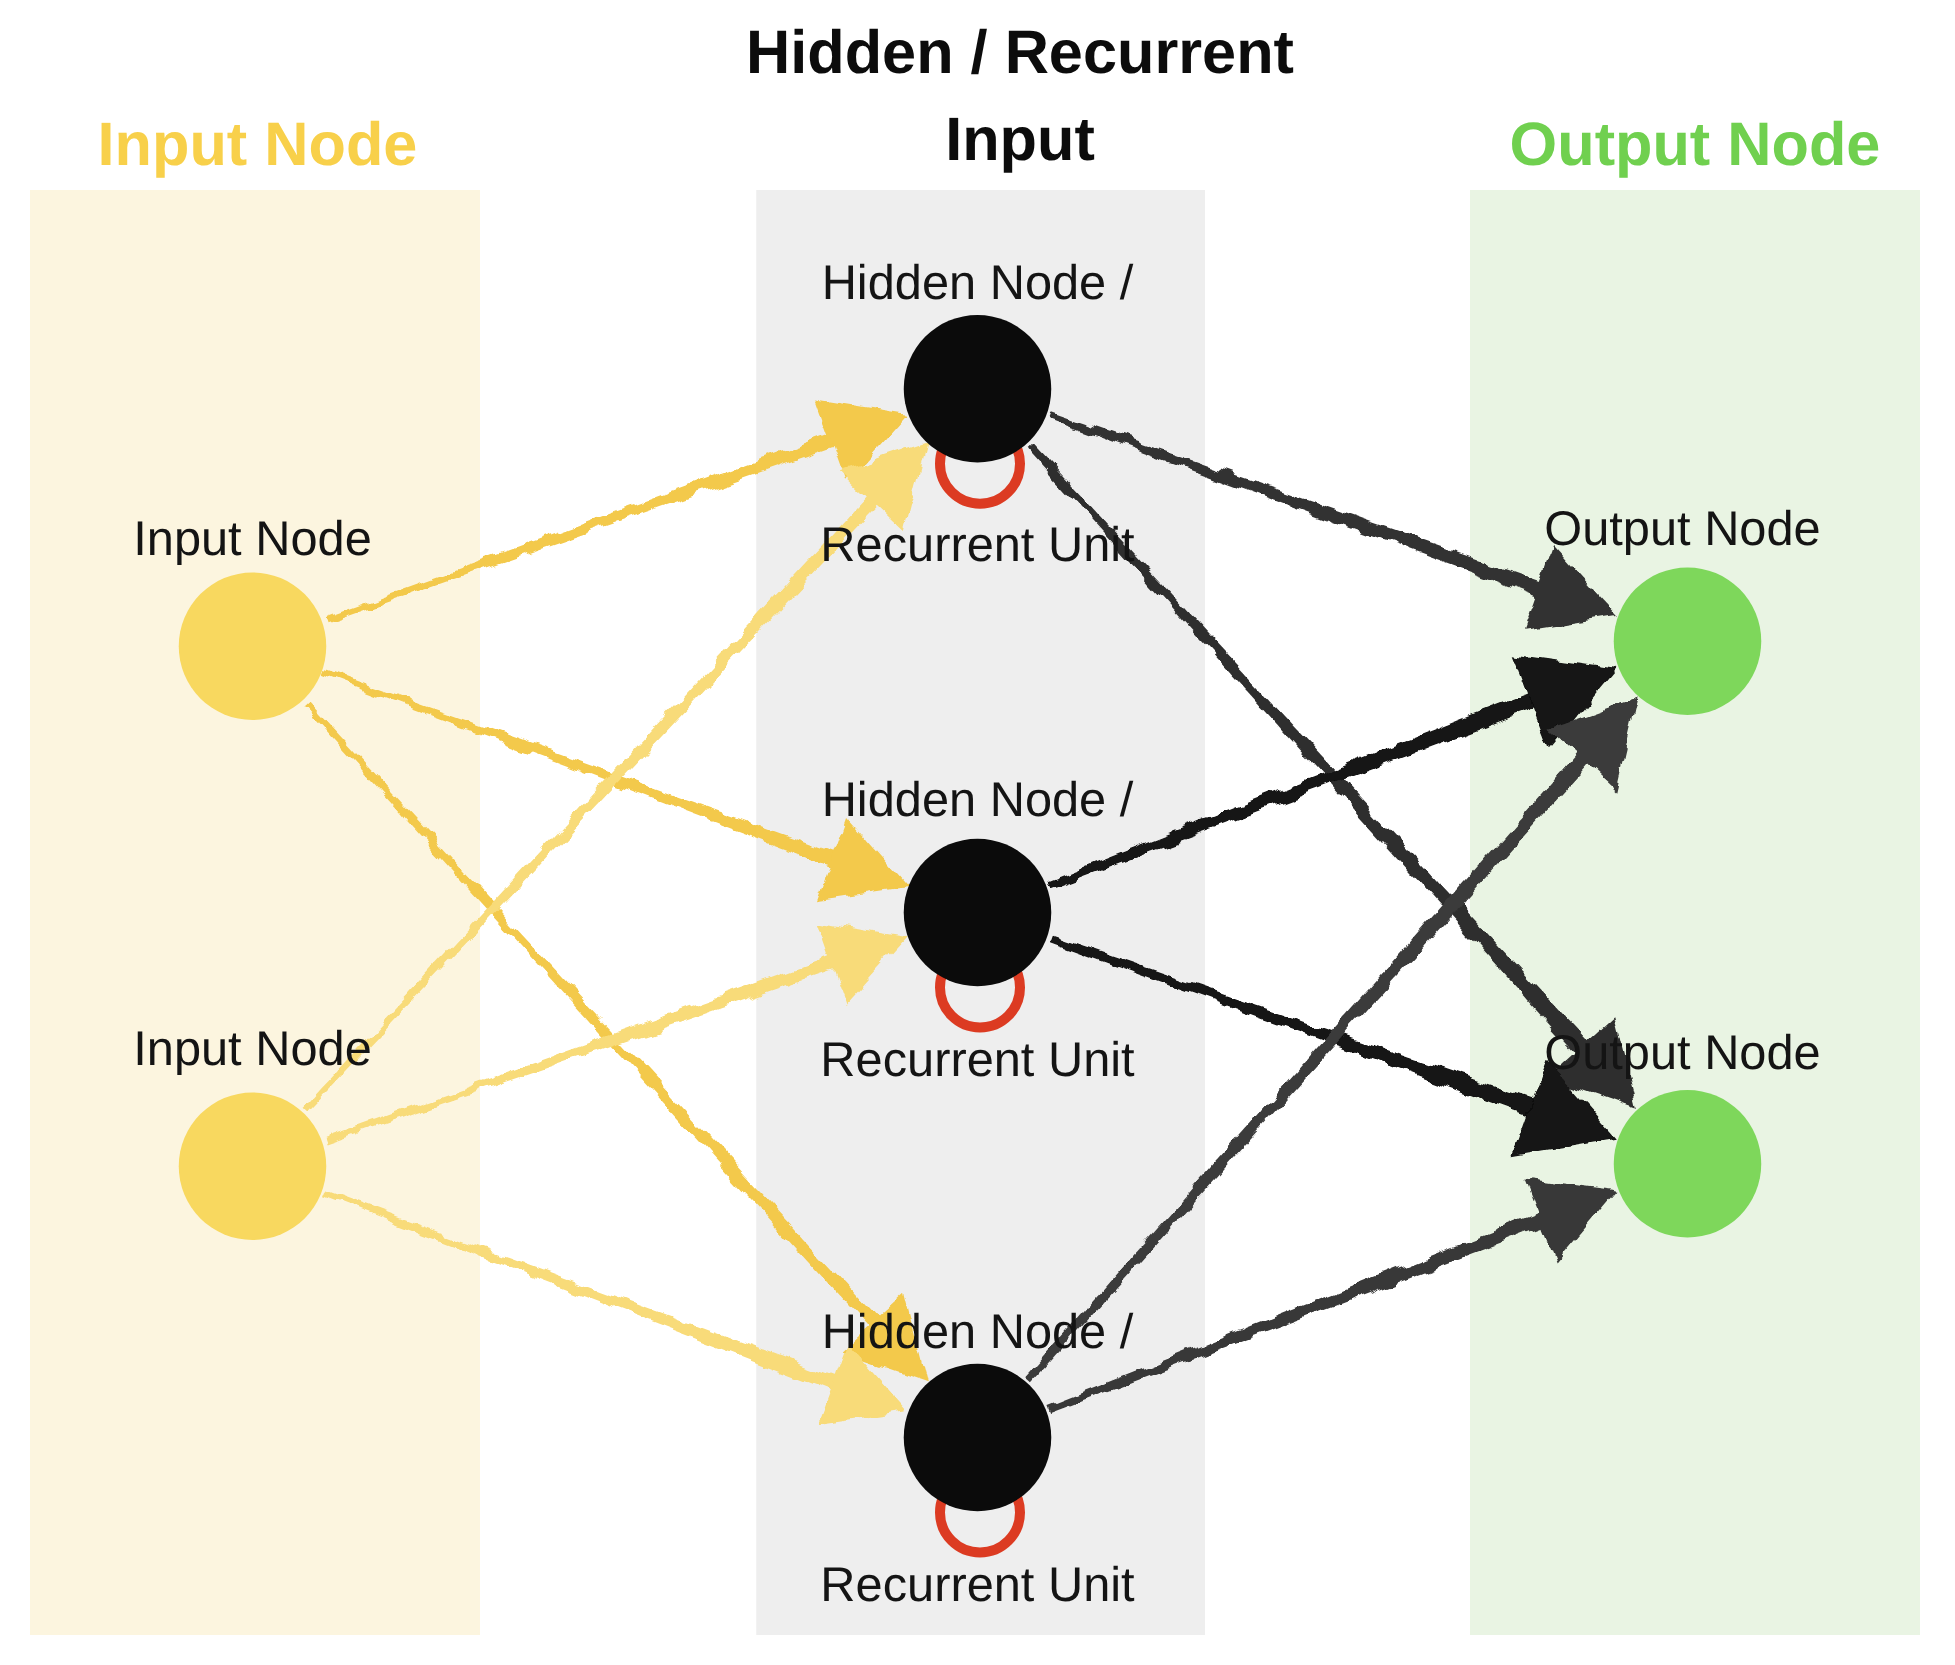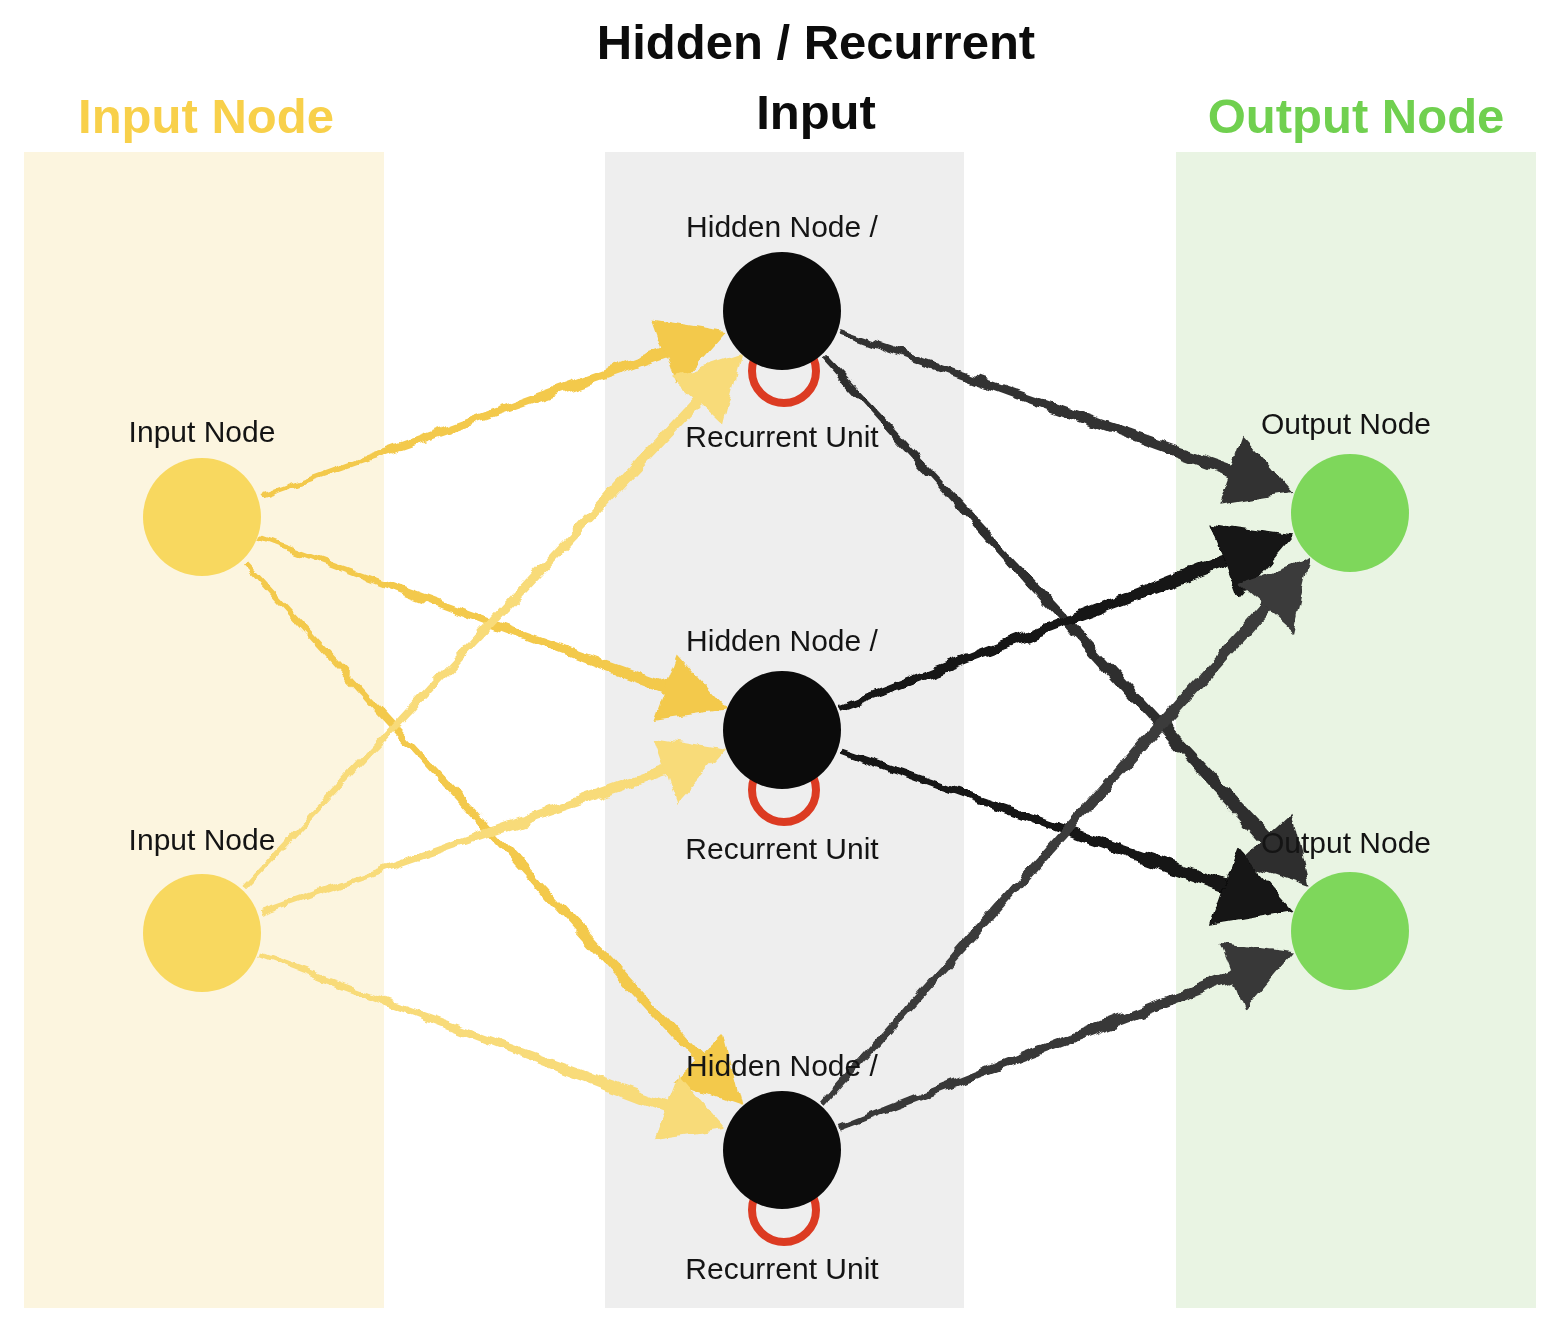--- a/index.html
+++ b/index.html
@@ -16,21 +16,21 @@
 
   .layer-title{
     position:absolute;font-weight:bold;font-size:49px;line-height:70px;
     white-space:nowrap;transform:translateX(-50%);letter-spacing:0px;
   }
   #title-input {left:206px;top:81px;color:var(--c-title-input,#F8D04A);}
   #title-hidden{left:816px;top:7px;color:#0c0c0c;text-align:center;}
   #title-output{left:1356px;top:81px;color:var(--c-title-output,#70D04F);}
 
   .node-label{
-    position:absolute;font-size:30px;color:#141414;white-space:nowrap;
+    position:absolute;font-size:39px;color:#141414;white-space:nowrap;
     transform:translate(-50%,-50%);
   }
   #lbl-i1 {left:202px; top:432px;}
   #lbl-i2 {left:202px; top:840px;}
   #lbl-h1a{left:782px; top:227px;}
   #lbl-h1b{left:782px; top:437px;}
   #lbl-h2a{left:782px; top:641px;}
   #lbl-h2b{left:782px; top:849px;}
   #lbl-h3a{left:782px; top:1066px;}
   #lbl-h3b{left:782px; top:1269px;}

